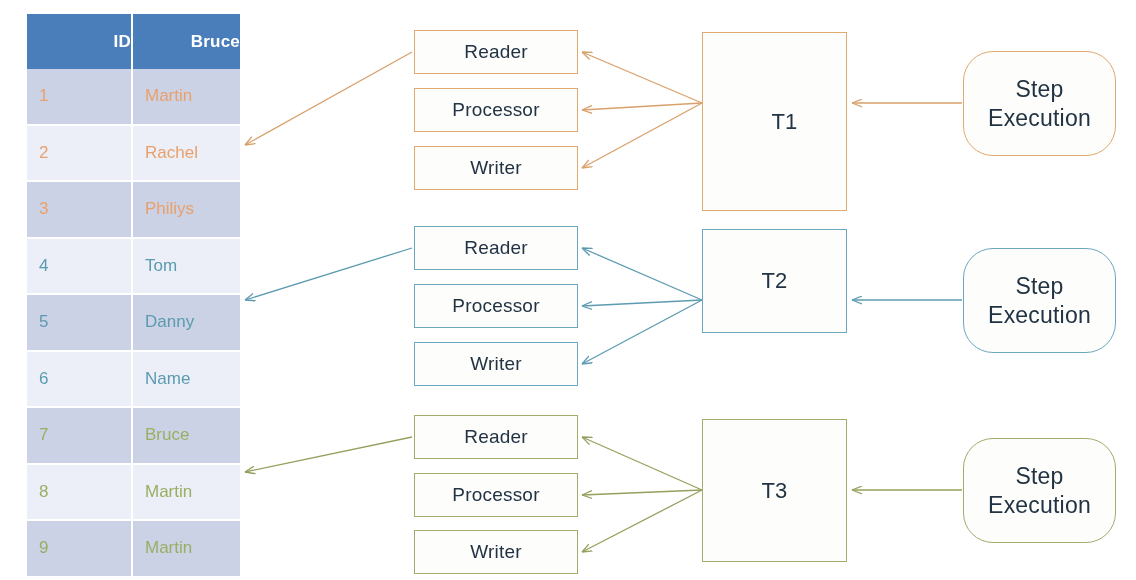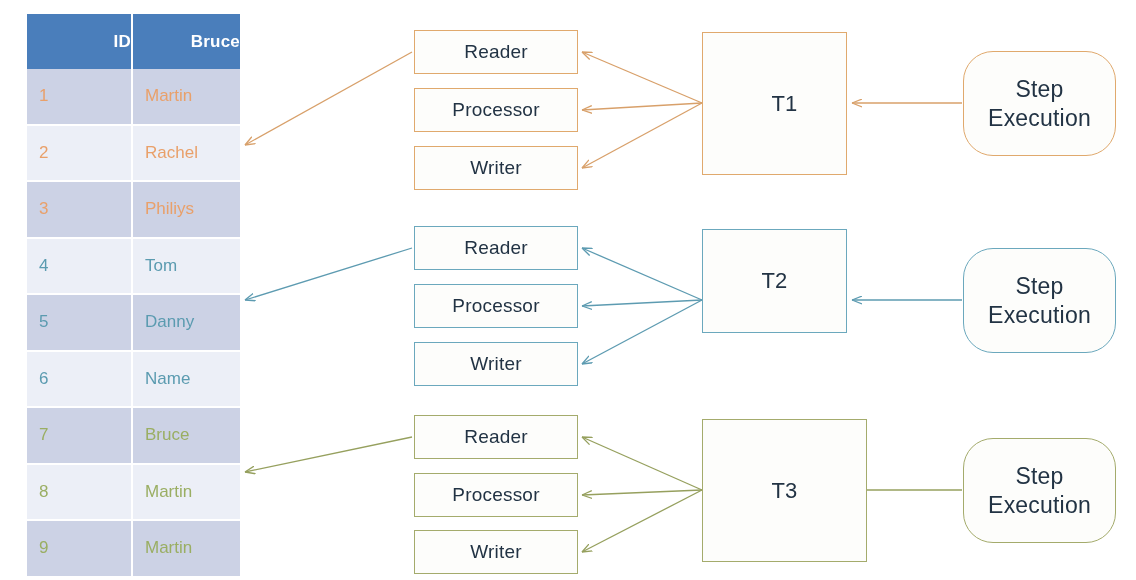--- a/index.html
+++ b/index.html
@@ -182,21 +182,21 @@
       <path d="M702,490 L582,495" marker-end="url(#ah-green)"></path>
       <path d="M702,490 L582,552" marker-end="url(#ah-green)"></path>
       <path d="M412,437 L245,472" marker-end="url(#ah-green)"></path>
     </g>
   </svg>
 
   <div class="grp-orange">
     <div class="node stage-node" style="left:414px; top:30px; width:164px; height:44px;">Reader</div>
     <div class="node stage-node" style="left:414px; top:88px; width:164px; height:44px;">Processor</div>
     <div class="node stage-node" style="left:414px; top:146px; width:164px; height:44px;">Writer</div>
-    <div class="node t-node" style="left:702px; top:32px; width:145px; height:143px;padding-left:20px;">T1</div>
+    <div class="node t-node" style="left:702px; top:32px; width:145px; height:179px;padding-left:20px;">T1</div>
     <div class="node step-node" style="left:963px; top:51px; width:153px; height:105px;">
       <span>
         <span>Step</span><br>
         <span>Execution</span>
       </span>
     </div>
   </div>
 
   <div class="grp-blue">
     <div class="node stage-node" style="left:414px; top:226px; width:164px; height:44px;">Reader</div>
@@ -208,21 +208,21 @@
         <span>Step</span><br>
         <span>Execution</span>
       </span>
     </div>
   </div>
 
   <div class="grp-green">
     <div class="node stage-node" style="left:414px; top:415px; width:164px; height:44px;">Reader</div>
     <div class="node stage-node" style="left:414px; top:473px; width:164px; height:44px;">Processor</div>
     <div class="node stage-node" style="left:414px; top:530px; width:164px; height:44px;">Writer</div>
-    <div class="node t-node" style="left:702px; top:419px; width:165px; height:143px;">T3</div>
+    <div class="node t-node" style="left:702px; top:419px; width:145px; height:143px;">T3</div>
     <div class="node step-node" style="left:963px; top:438px; width:153px; height:105px;">
       <span>
         <span>Step</span><br>
         <span>Execution</span>
       </span>
     </div>
   </div>
 
 </div>
 

